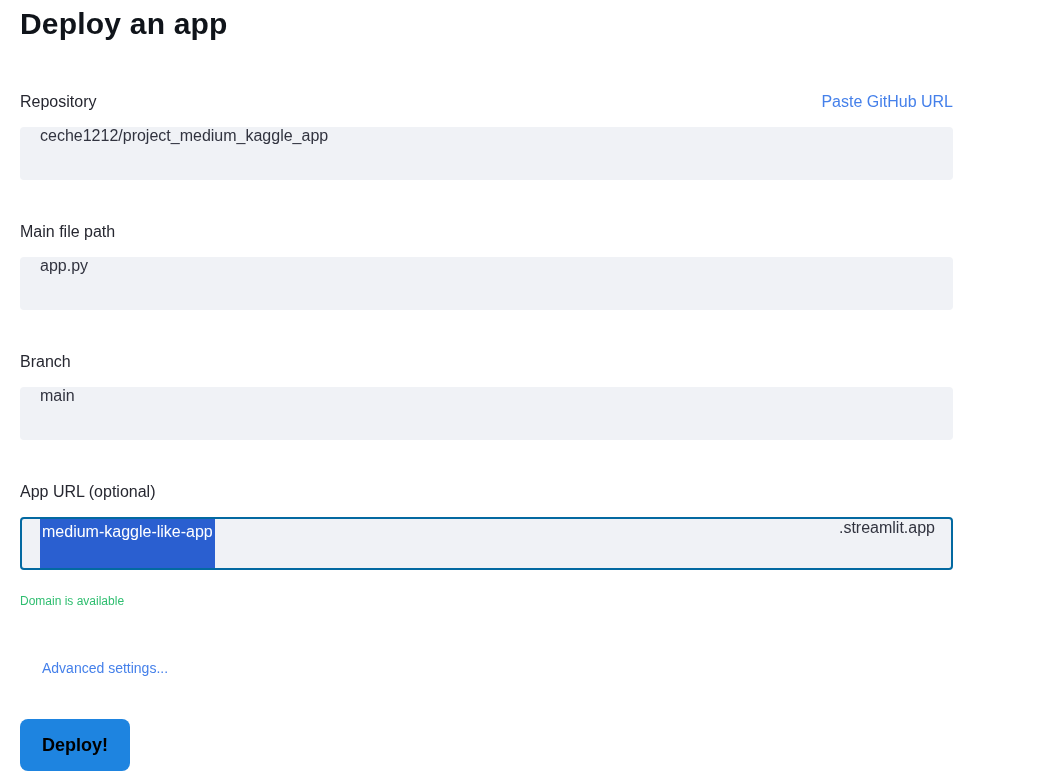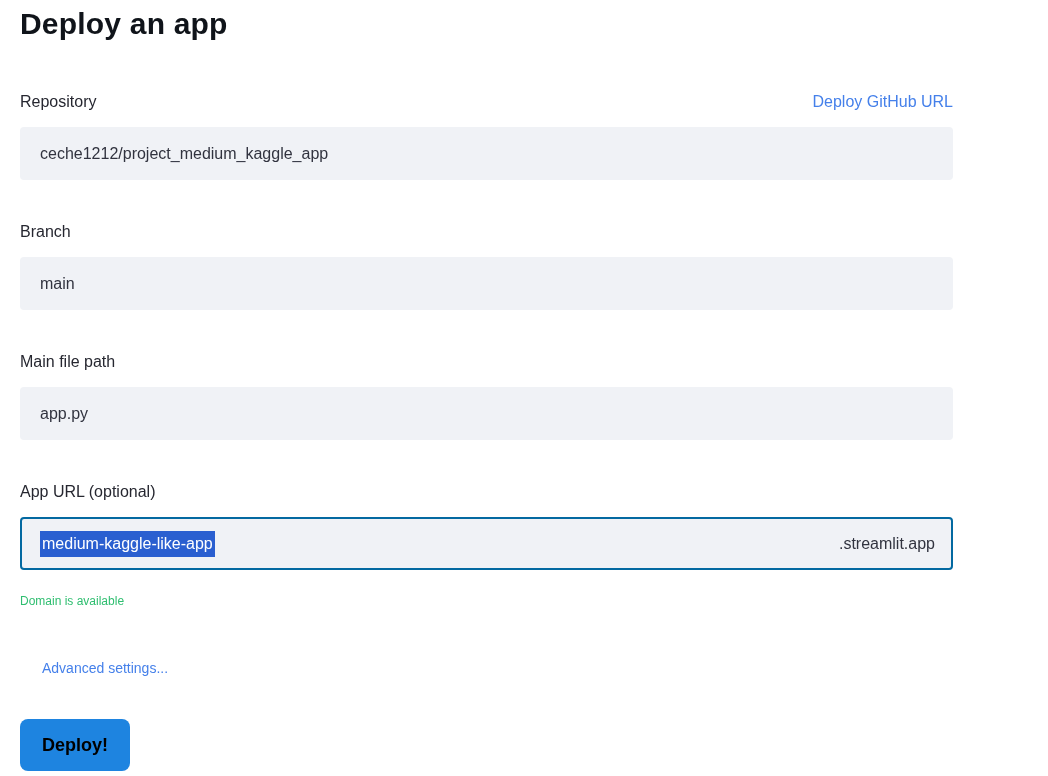--- a/index.html
+++ b/index.html
@@ -41,21 +41,20 @@
     line-height: 24px;
     text-decoration: none;
     cursor: pointer;
   }
   .input {
     margin-top: 13px;
     height: 53px;
     background: #f0f2f6;
     border-radius: 4px;
     display: flex;
-    align-items: center;
     padding: 0 20px;
     font-size: 16px;
     color: #31333f;
     cursor: pointer;
   }
   .input.focused {
     border: 2px solid #0369a1;
     justify-content: space-between;
     padding: 0 16px 0 18px;
     cursor: text;
@@ -97,42 +96,42 @@
 </head>
 <body>
 
 <div class="page">
 
   <h1 class="page-title">Deploy an app</h1>
 
   <section class="field first">
     <div class="label-row">
       <label>Repository</label>
-      <a class="link">Deploy GitHub URL</a>
+      <a class="link">Paste GitHub URL</a>
     </div>
     <div class="input">
       <span>ceche1212/project_medium_kaggle_app</span>
+    </div>
+  </section>
+
+  <section class="field">
+    <div class="label-row">
+      <label>Main file path</label>
+    </div>
+    <div class="input">
+      <span>app.py</span>
     </div>
   </section>
 
   <section class="field">
     <div class="label-row">
       <label>Branch</label>
     </div>
     <div class="input">
       <span>main</span>
-    </div>
-  </section>
-
-  <section class="field">
-    <div class="label-row">
-      <label>Main file path</label>
-    </div>
-    <div class="input">
-      <span>app.py</span>
     </div>
   </section>
 
   <section class="field">
     <div class="label-row">
       <label>App URL (optional)</label>
     </div>
     <div class="input focused">
       <span class="selected-text">medium-kaggle-like-app</span>
       <span class="suffix">.streamlit.app</span>

